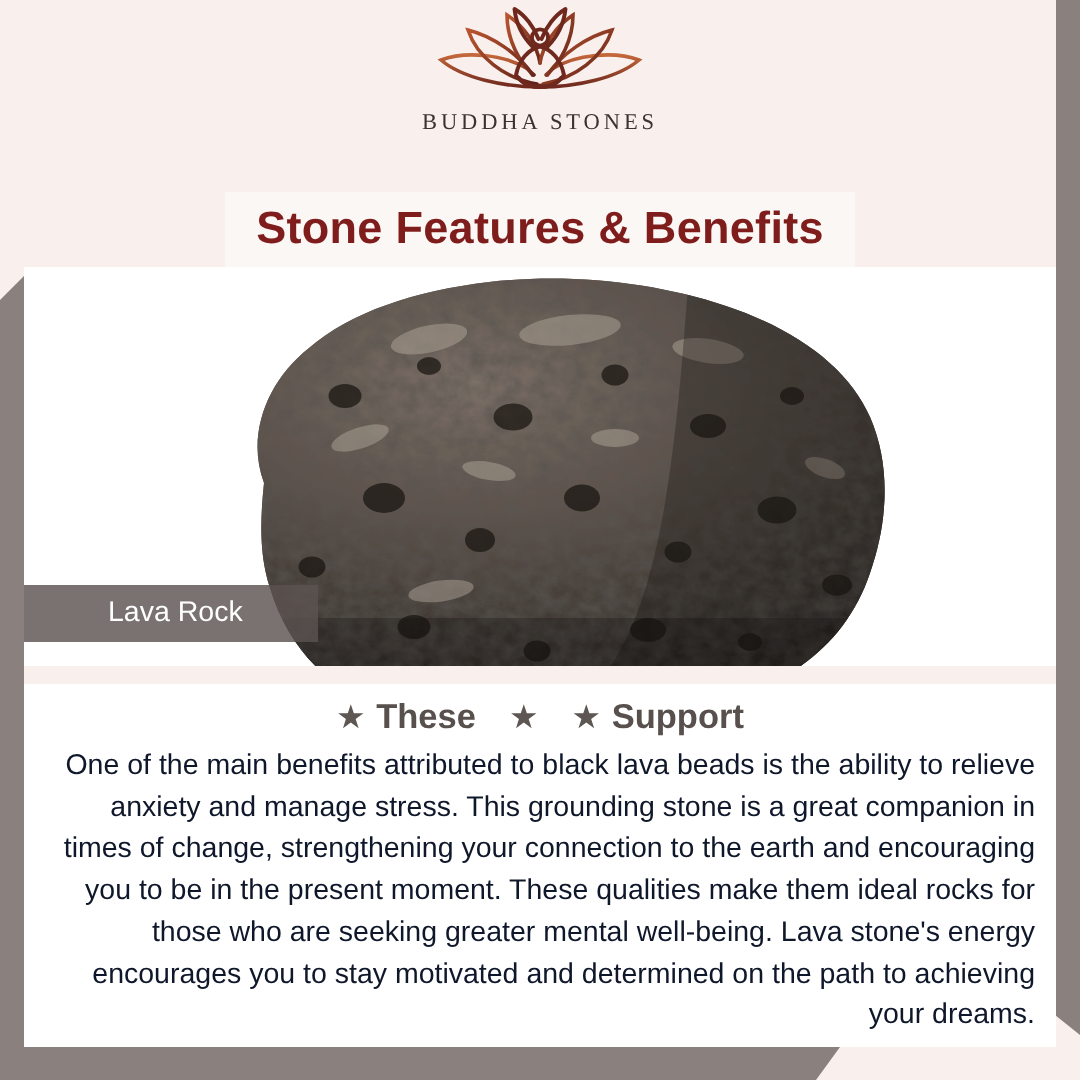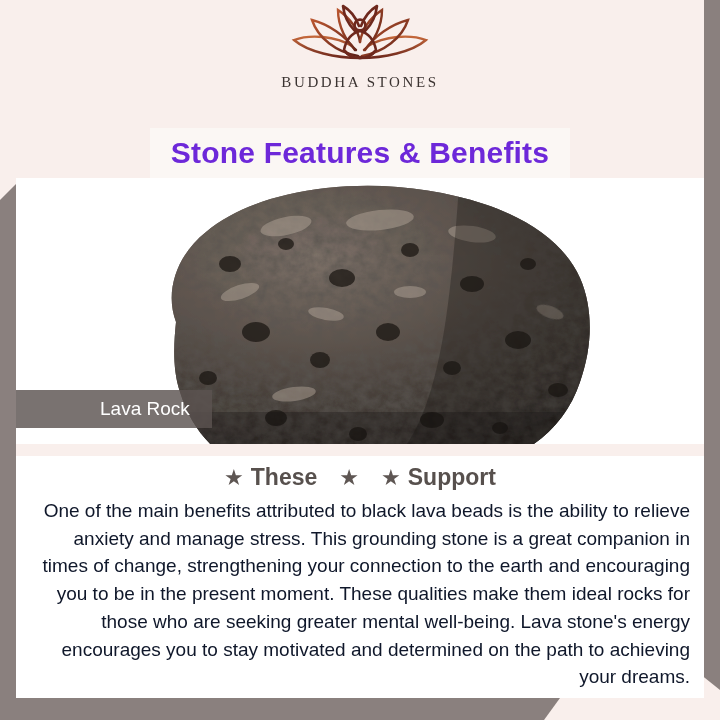--- a/index.html
+++ b/index.html
@@ -53,40 +53,40 @@
     color:#3b3331;font-weight:400;
   }
 
   
   .title-band{
     position:absolute;left:134px;top:128px;width:420px;height:50px;
     background:#fbf7f4;
     display:flex;align-items:center;justify-content:center;
   }
   .title-text{
-    font-size:30px;font-weight:bold;color:#6d28d9;
+    font-size:30px;font-weight:bold;color:#7f1d1d;
     letter-spacing:.2px;white-space:nowrap;
   }
 
   
   .photo{
     position:absolute;left:0;top:178px;width:688px;height:266px;
     background:#ffffff;overflow:hidden;
   }
   .rock{
     position:absolute;left:50%;top:-6px;transform:translateX(-50%);
     width:560px;height:300px;
   }
   .caption-band{
     position:absolute;left:0;bottom:16px;width:196px;height:38px;
     background:rgba(92,83,80,.82);
     display:flex;align-items:center;
   }
   .caption-text{
-    color:#fff;font-size:19px;padding-left:84px;white-space:nowrap;
+    color:#fff;font-size:19px;padding-left:56px;white-space:nowrap;
   }
 
   
   .sep-band{
     position:absolute;left:0;top:444px;width:688px;height:12px;
     background:#f9efec;
   }
 
   
   .body-panel{

